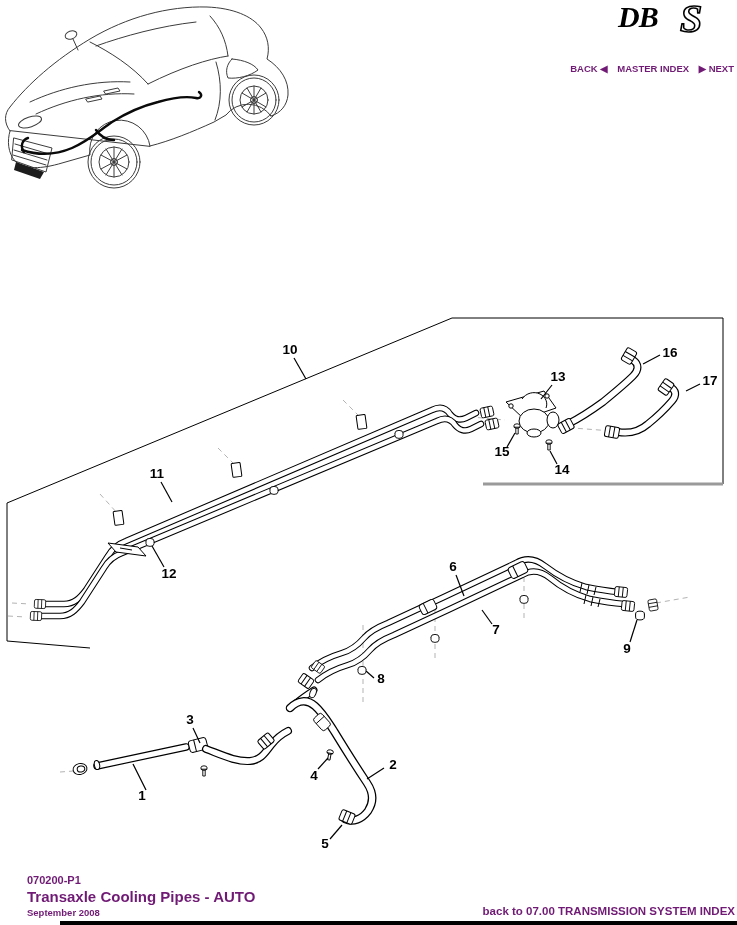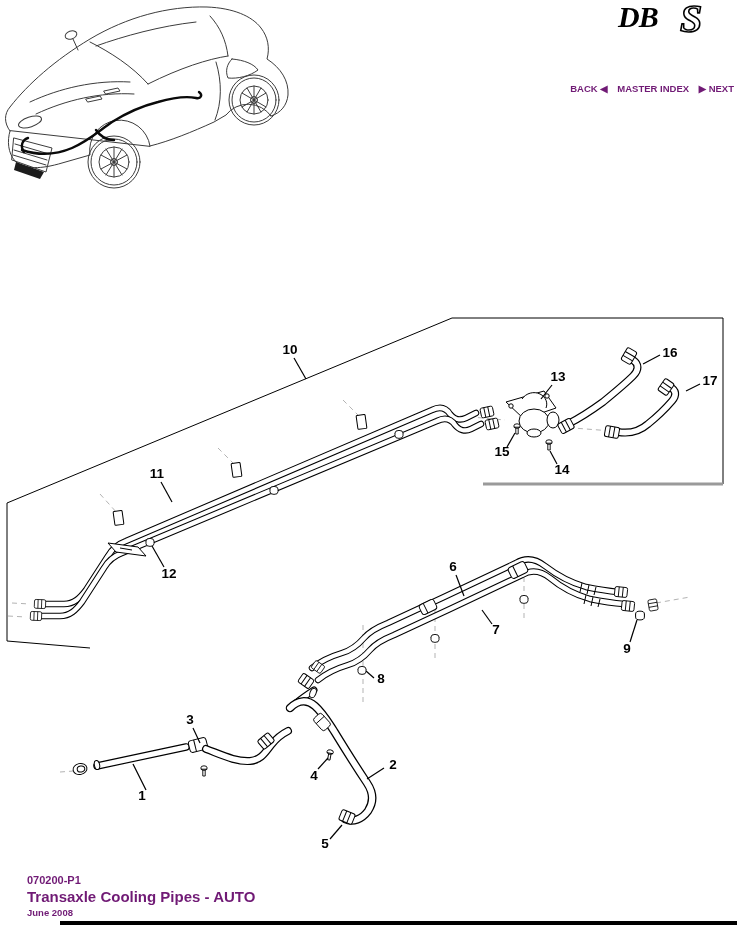--- a/index.html
+++ b/index.html
@@ -3,21 +3,21 @@
 <meta charset="utf-8">
 <style>
   html,body{margin:0;padding:0;background:#fff;}
   #page{position:relative;width:737px;height:925px;background:#fff;overflow:hidden;
         font-family:"Liberation Sans",sans-serif;color:#701a75;}
   
   #car-wrap{position:absolute;left:0;top:2px;width:300px;height:200px;}
   #logo-wrap{position:absolute;left:600px;top:0;width:137px;height:40px;}
   #doc-title{position:absolute;right:1px;top:36px;font-size:13.5px;font-weight:bold;
              letter-spacing:.3px;white-space:nowrap;}
-  #nav{position:absolute;right:3px;top:63px;font-size:9.5px;font-weight:bold;white-space:nowrap;margin-top:20px;}
+  #nav{position:absolute;right:3px;top:63px;font-size:9.5px;font-weight:bold;white-space:nowrap;}
   #nav span{cursor:pointer;}
   #nav .gap{margin:0 7px;}
   
   #diagram{position:absolute;left:0;top:300px;width:737px;height:570px;}
   svg .ln{stroke:#000;stroke-width:1;fill:none;}
   svg .shadow{stroke:#9a9a9a;stroke-width:3;fill:none;}
   svg .dash{stroke:#b3b3b3;stroke-width:1;fill:none;stroke-dasharray:5 4;}
   svg .tube-o{stroke:#000;fill:none;stroke-linecap:round;stroke-linejoin:round;}
   svg .tube-i{stroke:#fff;fill:none;stroke-linecap:round;stroke-linejoin:round;}
   svg .part{stroke:#000;stroke-width:1;fill:#fff;}
@@ -283,16 +283,17 @@
           <line x1="660" y1="355" x2="643" y2="364" class="leader"></line>
           <text x="670" y="357" class="callout">16</text>
           <line x1="700" y1="384" x2="686" y2="391" class="leader"></line>
           <text x="710" y="385" class="callout">17</text>
         </g>
     </svg>
   </div>
 
   <div id="f-doc" class="ftxt">070200-P1</div>
   <div id="f-title" class="ftxt">Transaxle Cooling Pipes - AUTO</div>
-  <div id="f-date" class="ftxt">June 2008</div>
+  <div id="f-date" class="ftxt">September 2008</div>
+  <div id="f-back">back to 07.00 TRANSMISSION SYSTEM INDEX</div>
   <div id="bottom-bar"></div>
 
 </div>
 
 </body></html>

